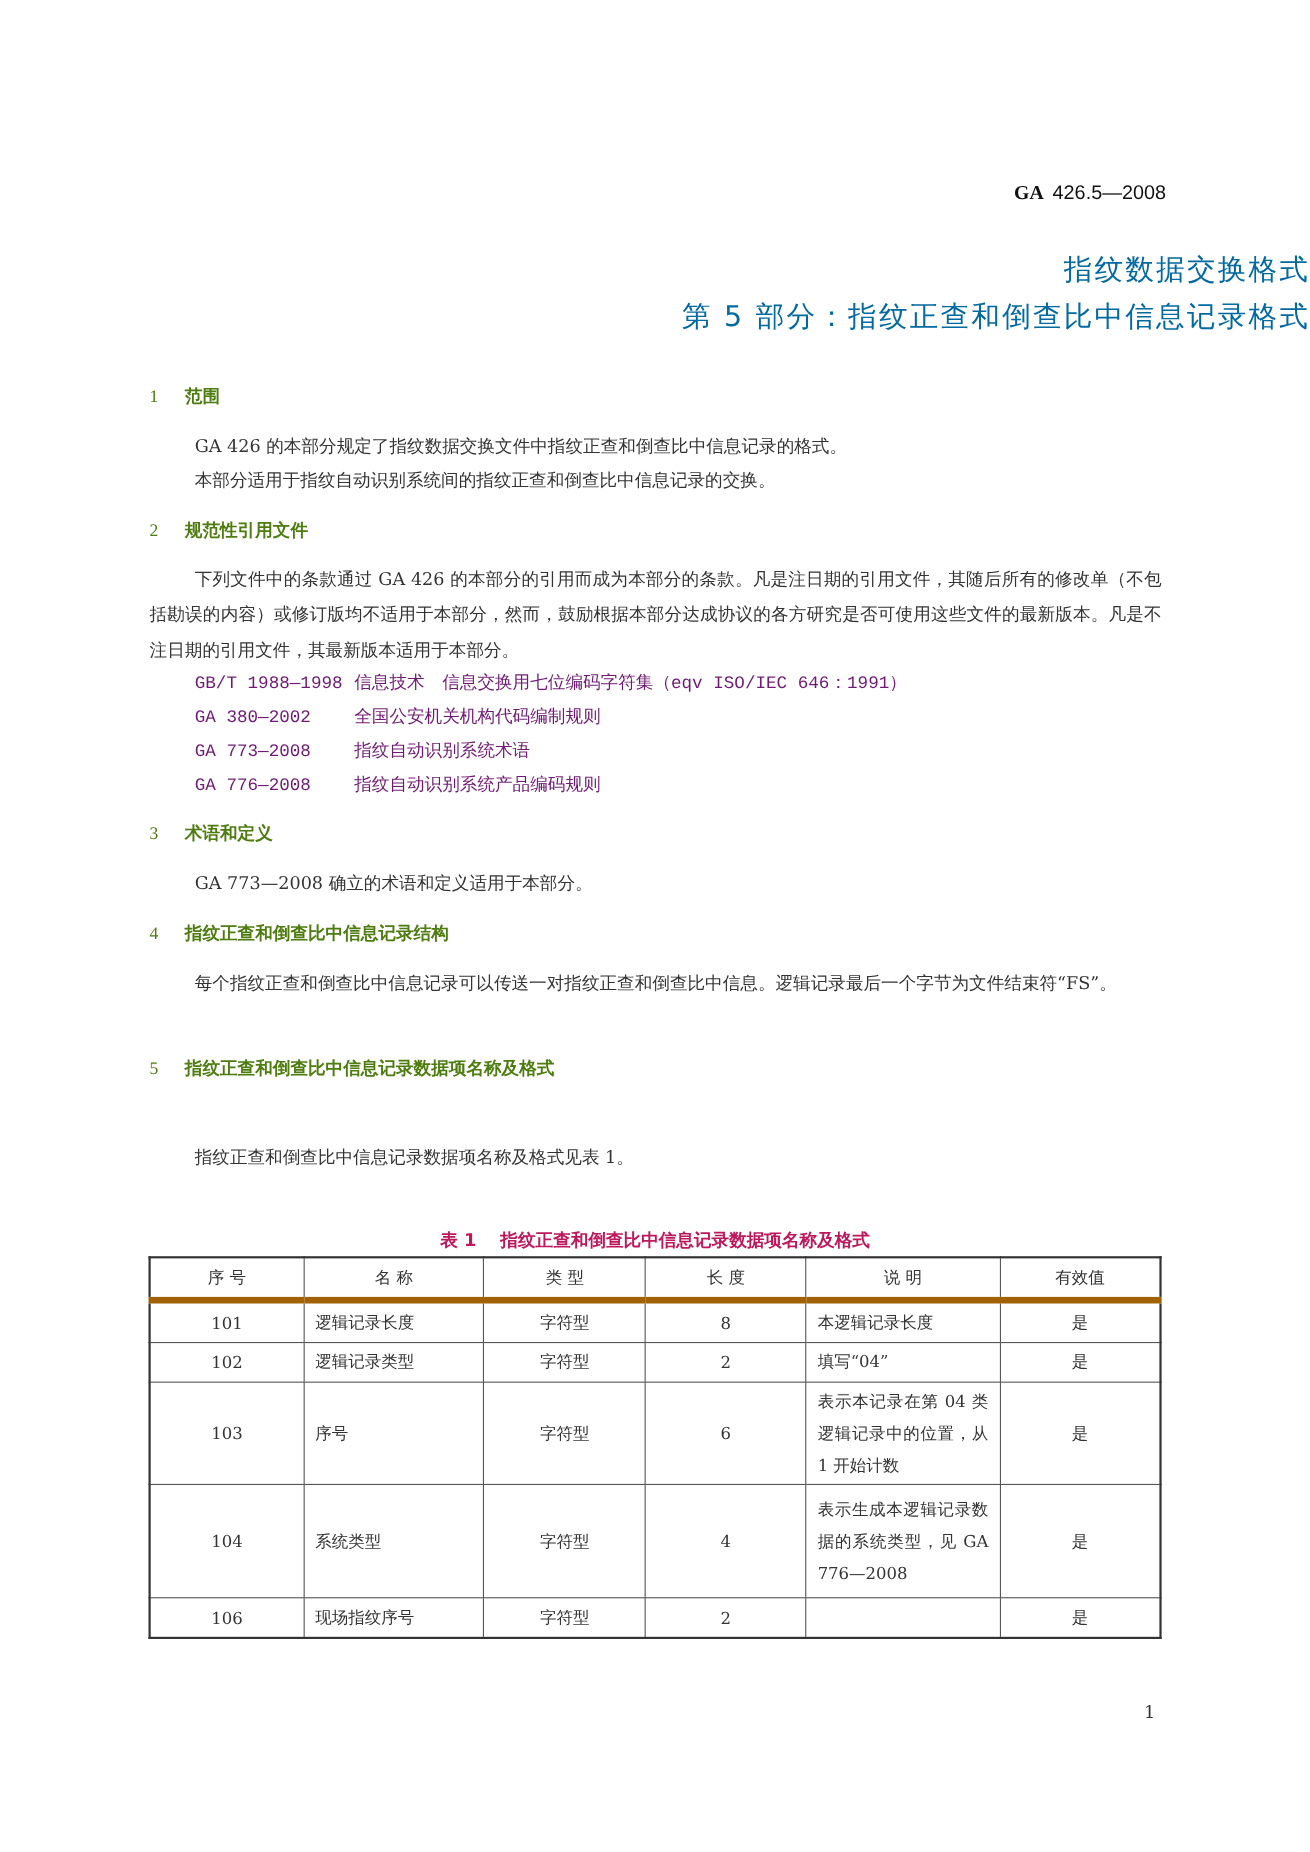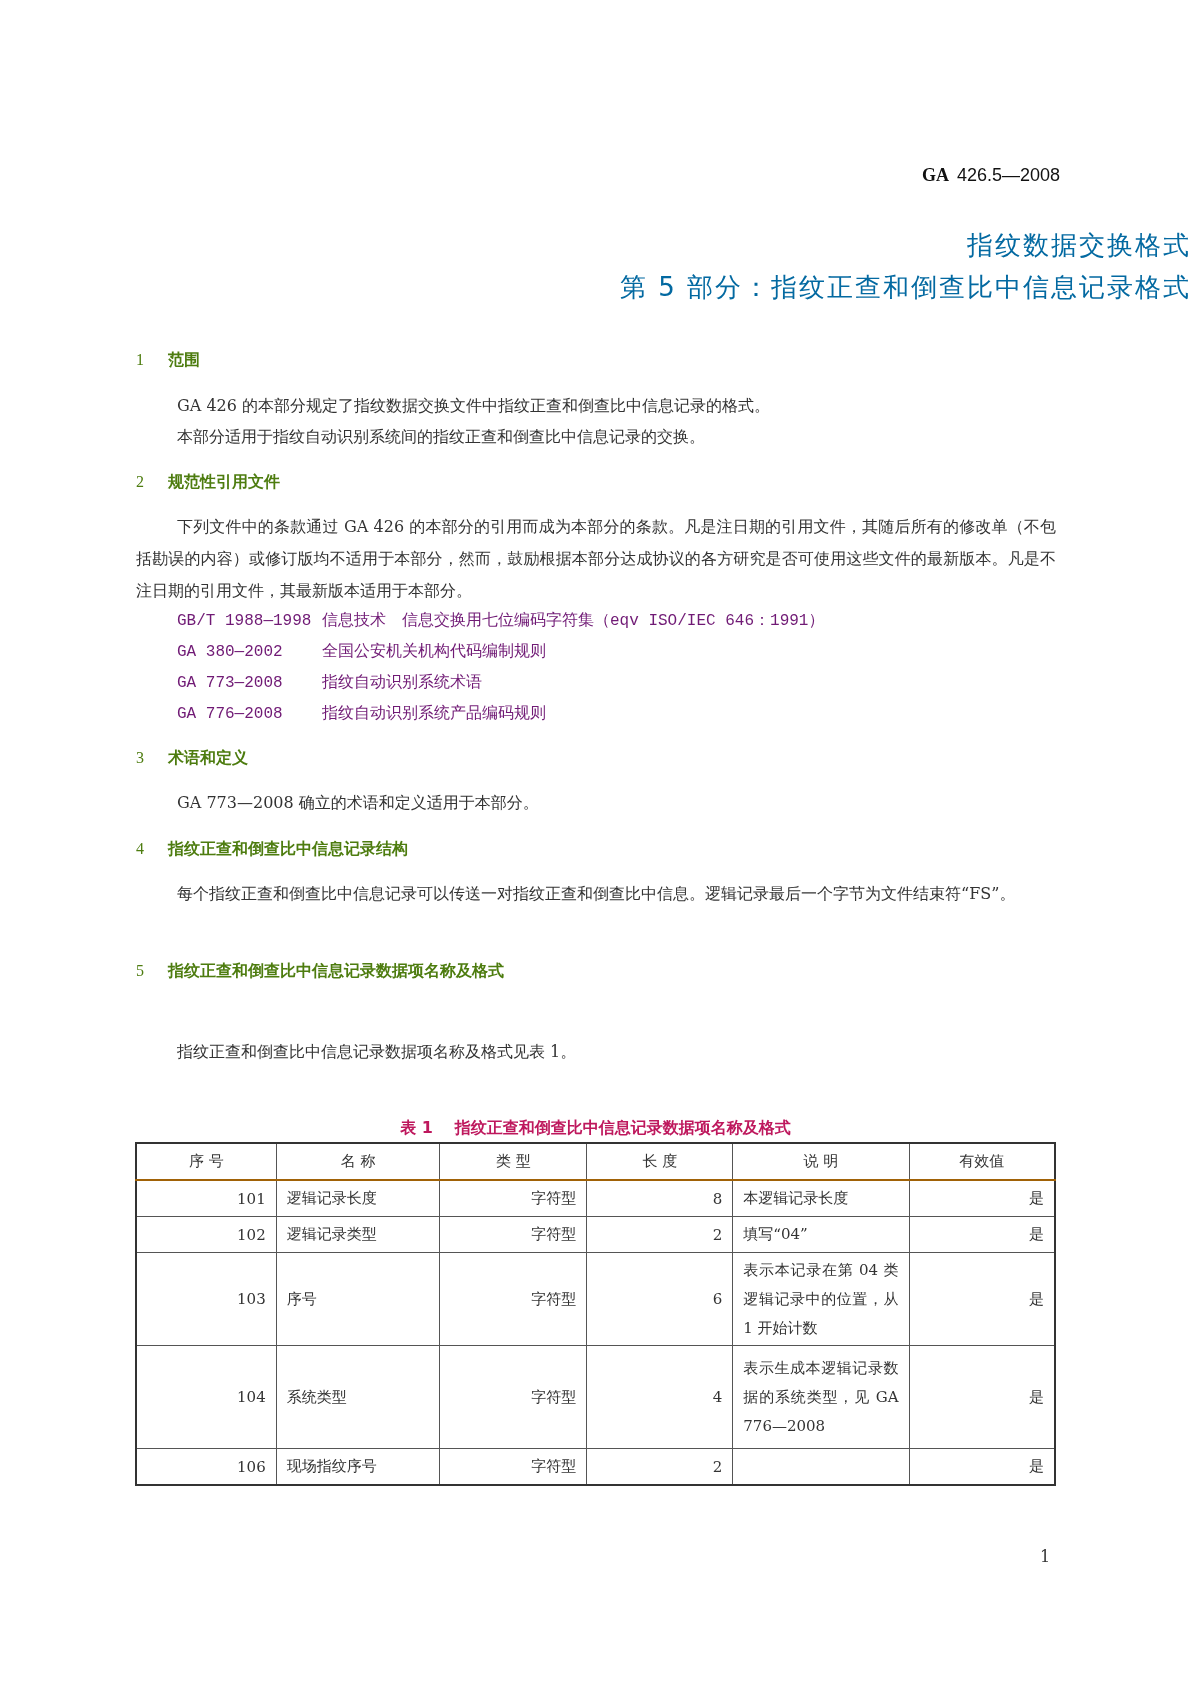--- a/index.html
+++ b/index.html
@@ -13,22 +13,22 @@
   .heading .num { display:inline-block; width:32px; font-weight:normal; }
   .para { position:absolute; font-size:16px; line-height:32px; color:#333; }
   .indent { left:177px; }
   .flush { left:136px; width:920px; }
   .ref { position:absolute; left:177px; font-size:16px; color:#701a75; white-space:pre;font-family:Liberation Mono, monospace; }
   .ref .code { display:inline-block; }
   .caption { position:absolute; top:1118px; left:0; width:1191px; text-align:center; font-family:"DejaVu Sans", sans-serif; font-size:16px; font-weight:bold; color:#be185d; }
   .caption .tn { margin-right:22px; }
   table.spec { position:absolute; left:135px; top:1142px; width:921px; border-collapse:collapse; font-size:15px; color:#333; border:2px solid #333; }
   table.spec th, table.spec td { border:1px solid #555; padding:0 10px; height:35px; }
-  table.spec thead th { font-weight:normal; text-align:center; border-bottom:2px solid #a16207; }
-  table.spec td.c { text-align:right; }
+  table.spec thead th { font-weight:normal; text-align:center; border-bottom:6px solid #a16207; }
+  table.spec td.c { text-align:center; }
   table.spec td.l { text-align:left; }
   table.spec td.desc { text-align:justify; line-height:29px; padding:2px 10px; }
   .page-num { position:absolute; top:1547px; left:1040px; font-size:16px; color:#333; }
 </style>
 </head>
 <body>
 
 <div class="std-code">
   <span class="ga">GA</span><span>426.5—2008</span>
 </div>

